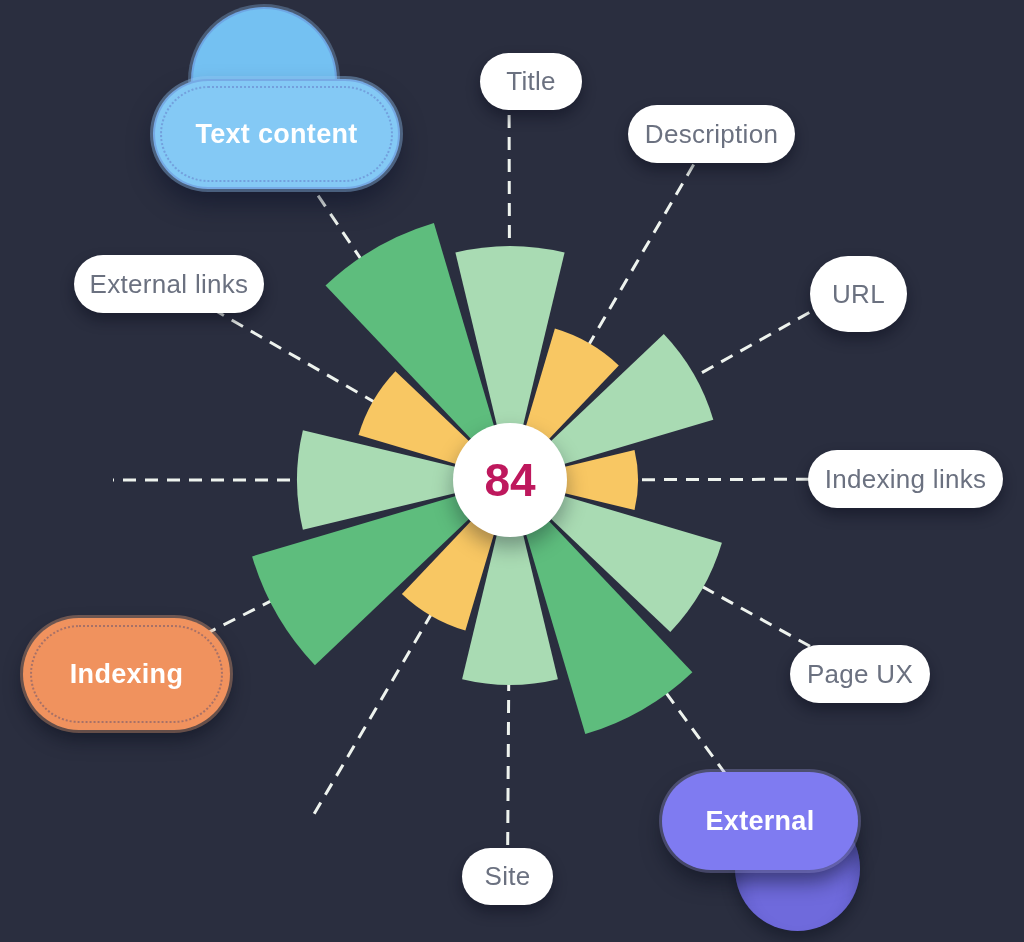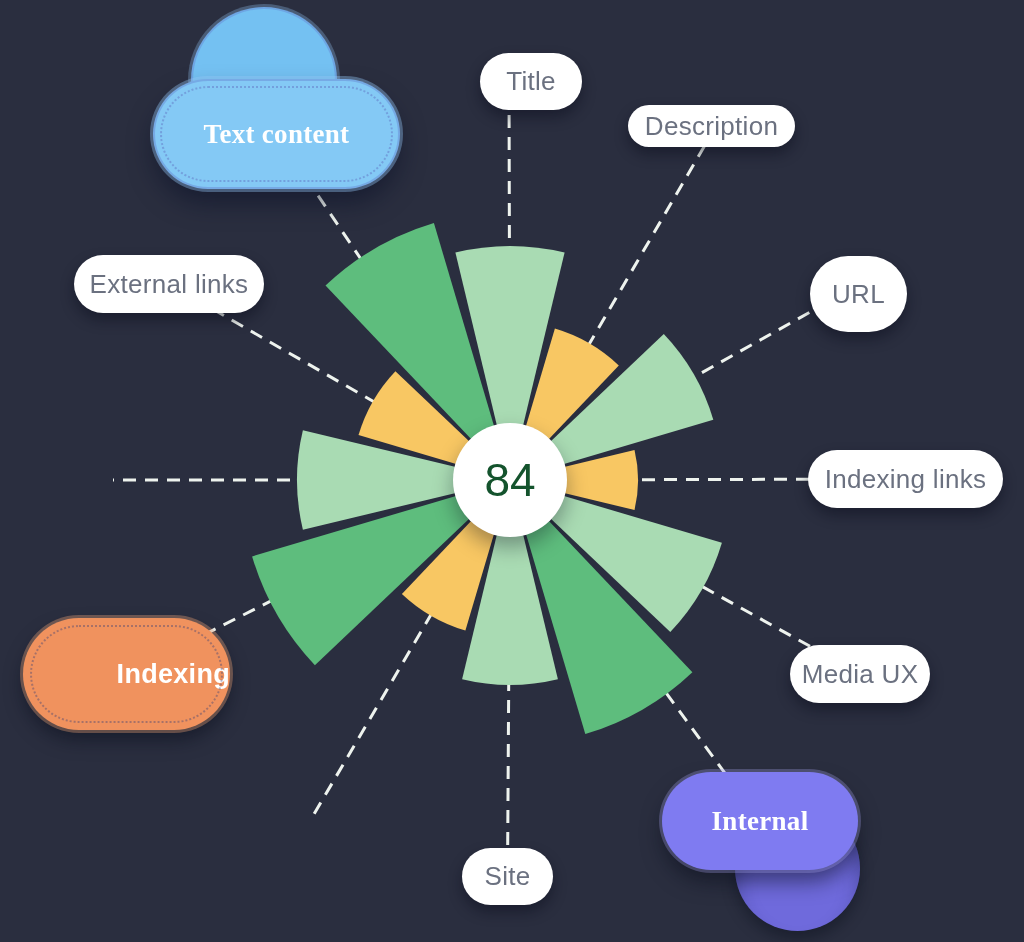--- a/index.html
+++ b/index.html
@@ -1,38 +1,38 @@
 <!DOCTYPE html>
 <html><head>
 <meta charset="utf-8">
 <style>
   html,body{margin:0;padding:0;background:#2A2E3F;}
   .stage{position:relative;width:1024px;height:942px;background:#2A2E3F;overflow:hidden;
          font-family:"Liberation Sans",sans-serif;}
   #chart-svg{position:absolute;left:0;top:0;z-index:1;}
   .score{position:absolute;left:453px;top:423px;width:114px;height:114px;background:#ffffff;
          border-radius:50%;display:flex;align-items:center;justify-content:center;z-index:2;
-         font-size:46px;font-weight:400;color:#14532d;
+         font-size:46px;font-weight:700;color:#be185d;
          box-shadow:0 10px 20px rgba(8,12,26,.35);}
   .label{position:absolute;z-index:3;}
   .pill{background:#ffffff;border-radius:999px;display:flex;align-items:center;justify-content:center;
         color:#6B7180;font-size:26px;font-weight:500;letter-spacing:.3px;
         box-shadow:0 7px 14px rgba(8,12,26,.45);}
   .cloud .body{position:relative;z-index:1;width:100%;height:100%;border-radius:999px;
         display:flex;align-items:center;justify-content:center;
-        color:#ffffff;font-weight:700;font-size:27px;letter-spacing:.3px;font-family:Liberation Serif, serif;}
+        color:#ffffff;font-weight:700;font-size:27px;letter-spacing:.3px;}
   .bump{position:absolute;border-radius:50%;z-index:0;}
   .cloud-blue .body{border:2px solid rgba(104,140,214,.5);box-sizing:border-box;
         box-shadow:0 0 0 3px rgba(150,200,246,.38),0 14px 24px rgba(8,14,38,.5);}
   .cloud-blue .body::after{content:"";position:absolute;inset:5px;border-radius:999px;
         border:2px dotted rgba(90,100,185,.4);}
   .cloud-blue .bump{width:146px;height:146px;left:38px;top:-72px;box-sizing:border-box;
         border:2px solid rgba(104,140,214,.5);box-shadow:0 0 0 3px rgba(150,200,246,.3);}
   .pill-orange .body{position:relative;width:100%;height:100%;border-radius:999px;
-        display:flex;align-items:center;justify-content:flex-end;
+        display:flex;align-items:center;justify-content:center;
         color:#ffffff;font-weight:700;font-size:27px;letter-spacing:.3px;
         box-shadow:0 0 0 3px rgba(242,166,120,.35),0 10px 18px rgba(8,12,26,.5);}
   .pill-orange .body::after{content:"";position:absolute;inset:7px;border-radius:999px;
         border:2px dotted rgba(50,62,120,.38);}
   .cloud-purple .body{box-shadow:0 0 0 3px rgba(165,162,235,.3),0 12px 20px rgba(8,12,26,.5);}
   .cloud-purple .bump{width:125px;height:125px;left:73px;top:34px;
         box-shadow:inset 0 18px 20px rgba(25,28,70,.42),0 8px 14px rgba(8,12,26,.4);}
 </style>
 </head>
 <body style="background: rgb(42, 46, 63);">
@@ -71,40 +71,40 @@
   </svg>
 
   <div class="score">
     <span>84</span>
   </div>
 
   <div class="label pill" style="left:480px;top:53px;width:102px;height:57px">
     <span>Title</span>
   </div>
 
-  <div class="label pill" style="left:628px;top:105px;width:167px;height:42px">
+  <div class="label pill" style="left:628px;top:105px;width:167px;height:58px">
     <span>Description</span>
   </div>
 
   <div class="label pill" style="left:810px;top:256px;width:97px;height:76px">
     <span>URL</span>
   </div>
 
   <div class="label pill" style="left:808px;top:450px;width:195px;height:58px">
     <span>Indexing links</span>
   </div>
 
   <div class="label pill" style="left:790px;top:645px;width:140px;height:58px">
-    <span>Media UX</span>
+    <span>Page UX</span>
   </div>
 
   <div class="label cloud cloud-purple" style="left:662px;top:772px;width:196px;height:98px">
     <span class="bump" style="background: rgb(111, 106, 220);"></span>
     <div class="body" style="background: rgb(127, 123, 241);">
-      <span>Internal</span>
+      <span>External</span>
     </div>
   </div>
 
   <div class="label pill" style="left:462px;top:848px;width:91px;height:57px">
     <span>Site</span>
   </div>
 
 
   <div class="label pill-orange" style="position:absolute;z-index:3;left:23px;top:618px;width:207px;height:112px">
     <div class="body" style="background: rgb(240, 146, 94);">

